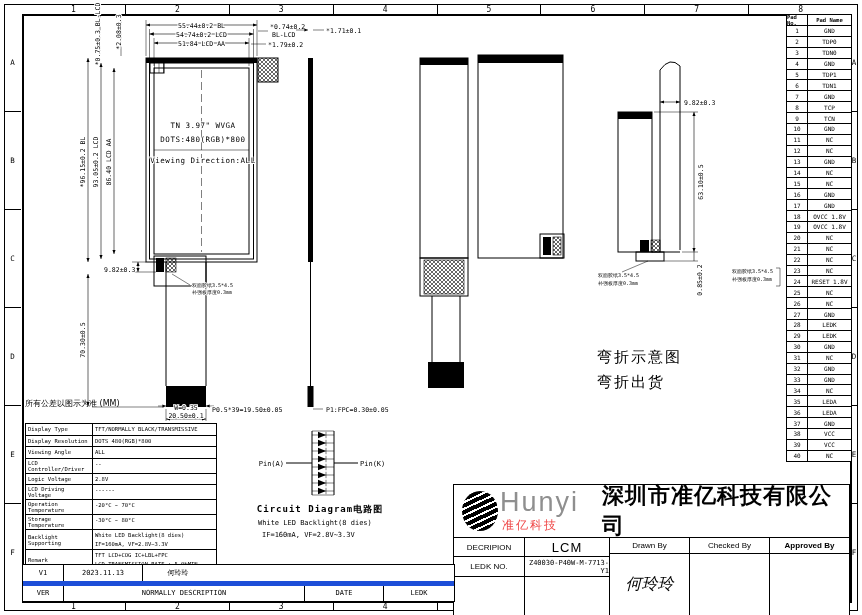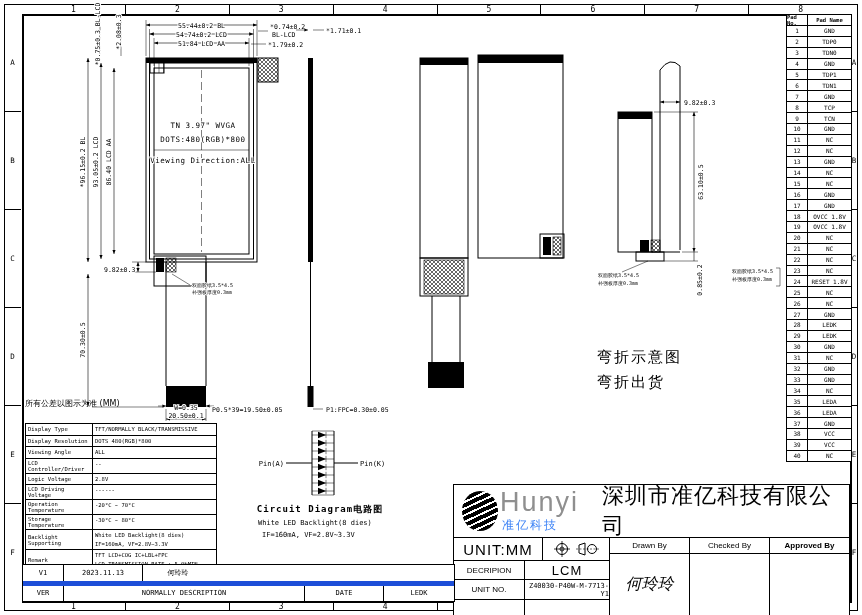--- a/index.html
+++ b/index.html
@@ -48,24 +48,24 @@
   .pin-nm{flex:1;display:flex;align-items:center;justify-content:center;}
   .pin-head .pin-no,.pin-head .pin-nm{overflow:hidden;}
   
   .tb{position:absolute;left:453px;top:470px;width:395px;height:130px;border:1px solid #000;
       display:flex;flex-direction:column;background:#fff;font-family:"Liberation Sans","DejaVu Sans",sans-serif;margin-top:14px;}
   .tb-top{height:52px;border-bottom:1px solid #000;display:flex;}
   .tb-logo{width:148px;position:relative;}
   .logo-mark{position:absolute;left:8px;top:6px;width:36px;height:40px;border-radius:50%;
              background:repeating-linear-gradient(155deg,#000 0 4px,#fff 4px 6px);}
   .logo-brand{position:absolute;left:46px;top:2px;font-size:27px;color:#8f8f8f;letter-spacing:2px;}
-  .logo-sub{position:absolute;left:48px;top:32px;font-size:12px;color:#3b82f6;
+  .logo-sub{position:absolute;left:48px;top:32px;font-size:12px;color:#ef4444;
             font-family:"DejaVu Sans",sans-serif;letter-spacing:2px;}
   .tb-company{flex:1;display:flex;align-items:center;justify-content:center;
-              font-size:22px;font-weight:400;letter-spacing:1px;font-family:"DejaVu Sans",sans-serif;}
+              font-size:22px;font-weight:700;letter-spacing:1px;font-family:"DejaVu Sans",sans-serif;}
   .tb-mid{flex:1;display:flex;}
   .tb-left{width:155px;border-right:1px solid #000;display:flex;flex-direction:column;}
   .tb-unit-row{height:22px;border-bottom:1px solid #000;display:flex;}
   .tb-unit{width:88px;border-right:1px solid #000;display:flex;align-items:center;justify-content:center;
            font-size:15px;letter-spacing:1px;}
   .tb-sym{flex:1;display:flex;align-items:center;justify-content:center;gap:5px;}
   .tb-r{display:flex;border-bottom:1px solid #000;}
   .tb-r:last-child{border-bottom:none;}
   .tb-desc-row{height:18px;} .tb-part-row{height:19px;} .tb-blank-row{flex:1;}
   .tb-lbl{width:70px;border-right:1px solid #000;display:flex;align-items:center;justify-content:center;font-size:8px;}
@@ -559,42 +559,26 @@
     <div class="tb-top">
       <div class="tb-logo">
         <div class="logo-mark"></div>
         <div class="logo-brand">Hunyi</div>
         <div class="logo-sub">准亿科技</div>
       </div>
       <div class="tb-company">深圳市准亿科技有限公司</div>
     </div>
     <div class="tb-mid">
       <div class="tb-left">
-        <div class="tb-unit-row">
-          <div class="tb-unit">UNIT:MM</div>
-          <div class="tb-sym">
-            <svg width="18" height="16">
-              <circle cx="9" cy="8" r="5.5" fill="none" stroke="#000" stroke-width="1"></circle>
-              <line x1="1" y1="8" x2="17" y2="8" stroke="#000" stroke-width="0.8"></line>
-              <line x1="9" y1="0" x2="9" y2="16" stroke="#000" stroke-width="0.8"></line>
-              <circle cx="9" cy="8" r="2" fill="none" stroke="#000" stroke-width="0.8"></circle>
-            </svg>
-            <svg width="24" height="16">
-              <path d="M3,4 L9,2 L9,14 L3,12 Z" fill="none" stroke="#000" stroke-width="1"></path>
-              <circle cx="16" cy="8" r="4.5" fill="none" stroke="#000" stroke-width="1"></circle>
-              <line x1="0" y1="8" x2="24" y2="8" stroke="#000" stroke-width="0.6" stroke-dasharray="2,1.5"></line>
-            </svg>
-          </div>
-        </div>
         <div class="tb-r tb-desc-row">
           <div class="tb-lbl">DECRIPION</div>
           <div class="tb-val">LCM</div>
         </div>
         <div class="tb-r tb-part-row">
-          <div class="tb-lbl">UNIT NO.</div>
+          <div class="tb-lbl">LEDK NO.</div>
           <div class="tb-val small">Z40030-P40W-M-7713-Y1</div>
         </div>
         <div class="tb-r tb-blank-row">
           <div class="tb-lbl"></div>
           <div class="tb-val"></div>
         </div>
       </div>
       <div class="tb-right">
         <div class="tb-sign-head">
           <div>Drawn By</div>

